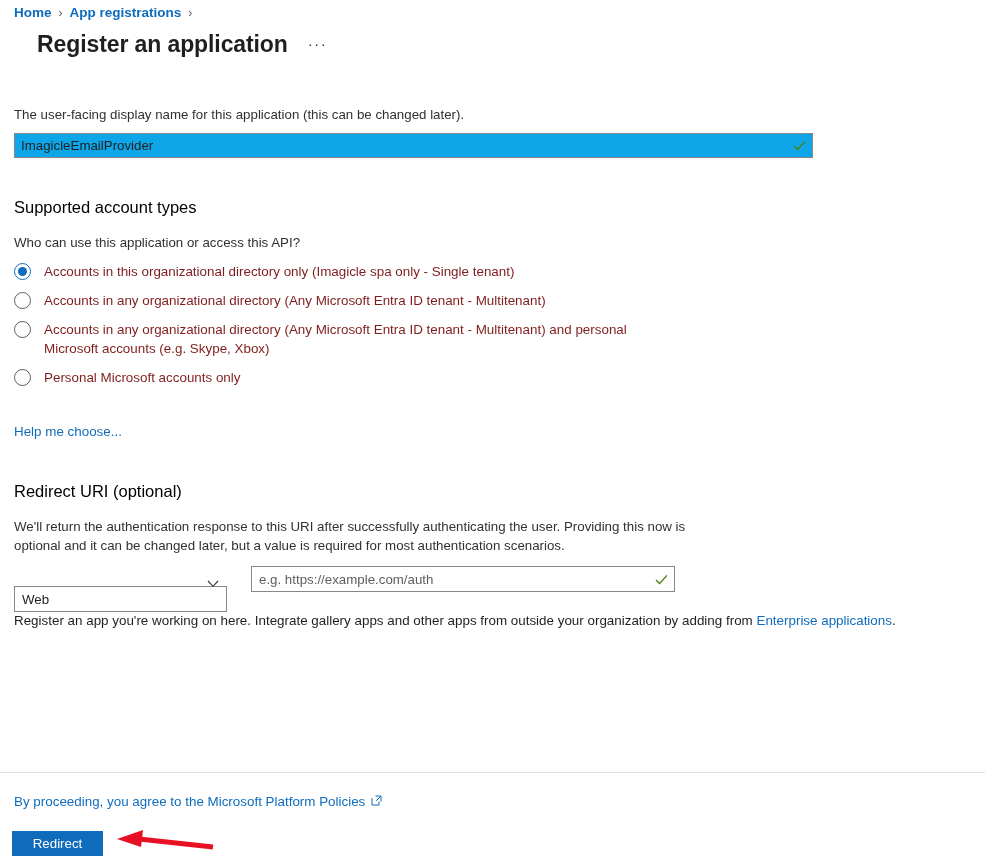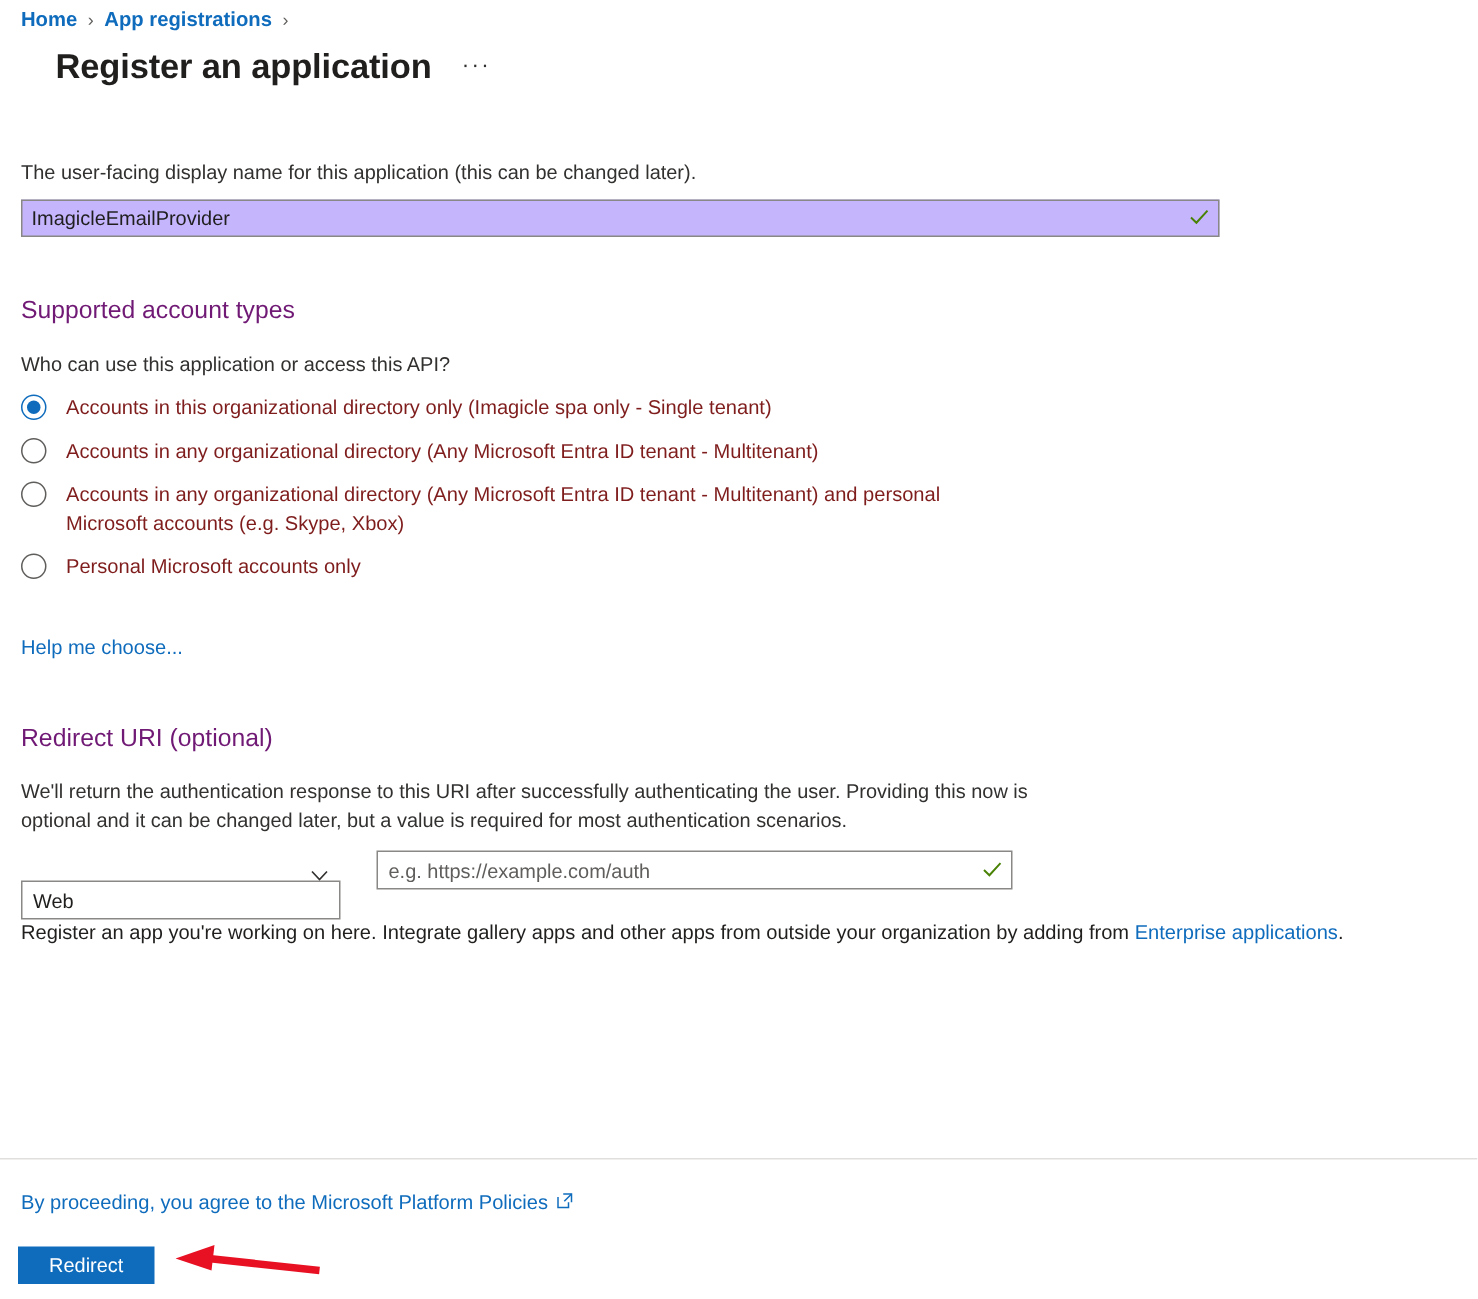--- a/index.html
+++ b/index.html
@@ -90,39 +90,39 @@
   
   .text-input-wrap {
     position: relative;
     width: 799px;
     height: 25px;
   }
   .text-input {
     width: 100%;
     height: 25px;
     border: 1px solid #8a8886;
-    background: #c4b5fd;
+    background: #0ea5e9;
     font-family: "Liberation Sans", sans-serif;
     font-size: 13.3px;
     color: #201f1e;
     padding: 0 28px 0 6px;
     outline: none;
   }
   .text-input::placeholder { color: #605e5c; }
   .check-icon {
     position: absolute;
     right: 7px;
     top: 4px;
     pointer-events: none;
   }
 
   
   .section-h {
     font-size: 16.5px;
-    color: #701a75;
+    color: #000000;
     font-weight: 400;
   }
 
   
   .radio-group { margin-top: 2px; }
   .radio-row {
     display: flex;
     align-items: flex-start;
     margin-bottom: 10px;
     cursor: pointer;

